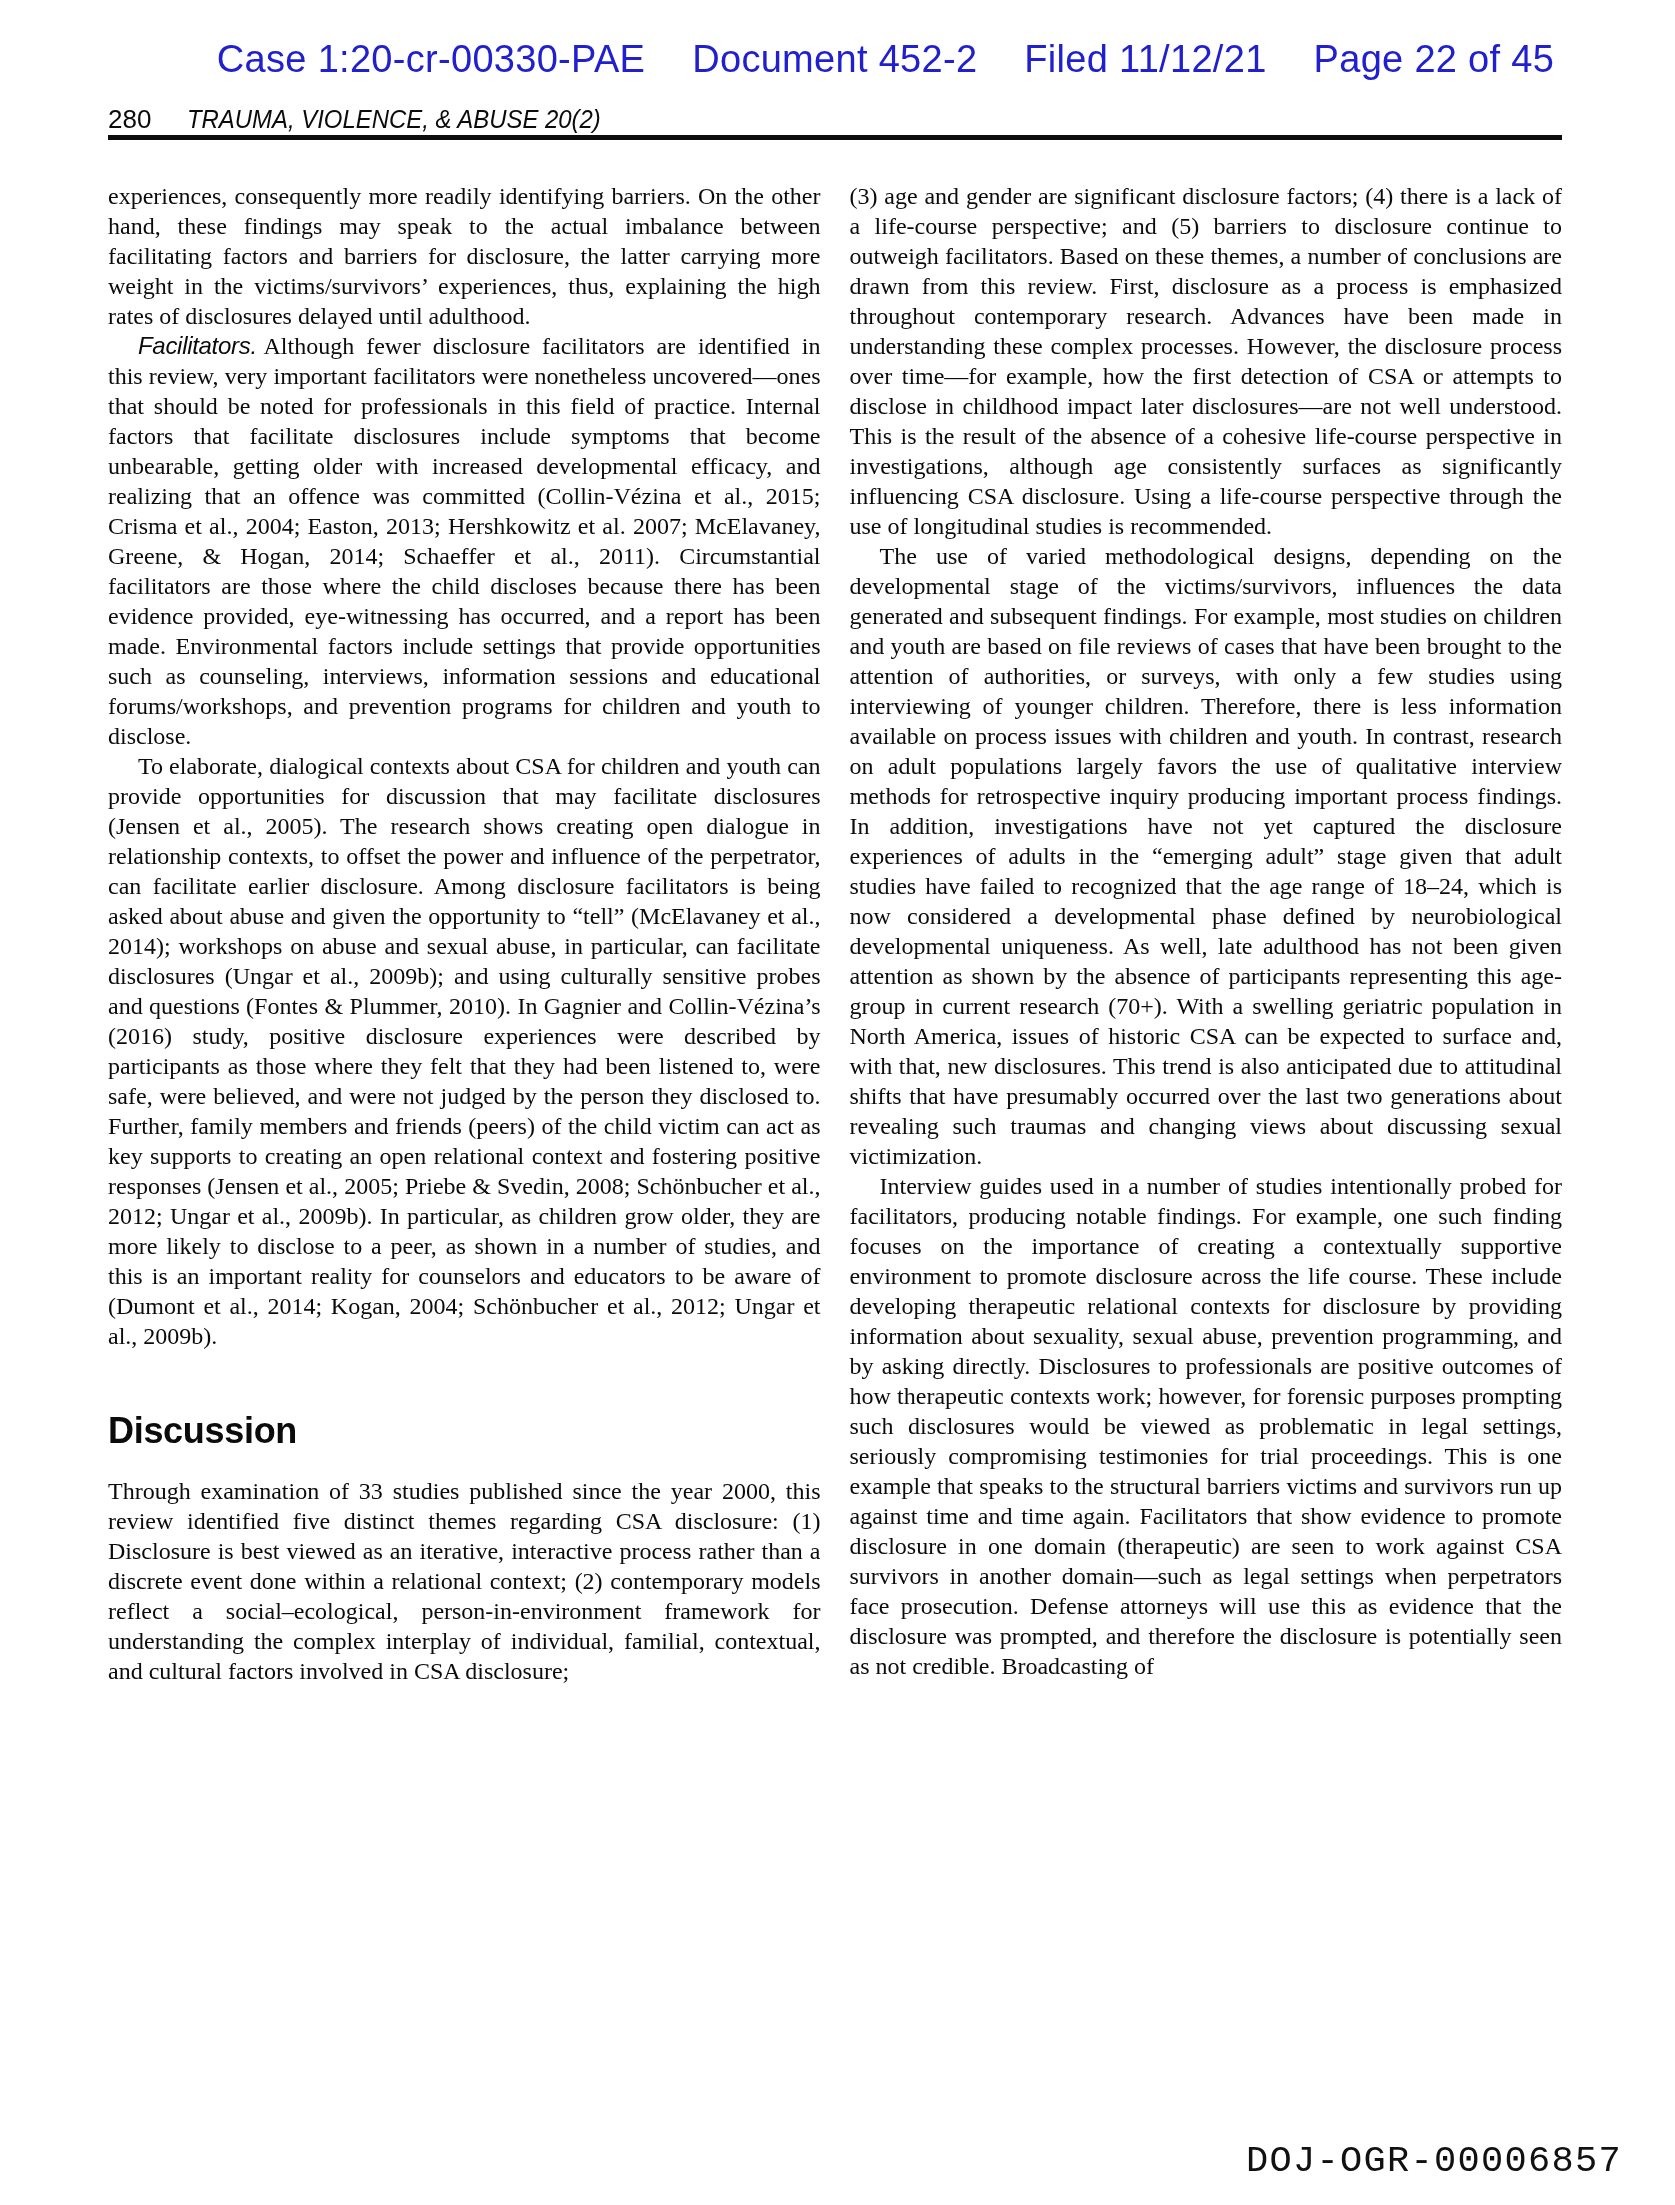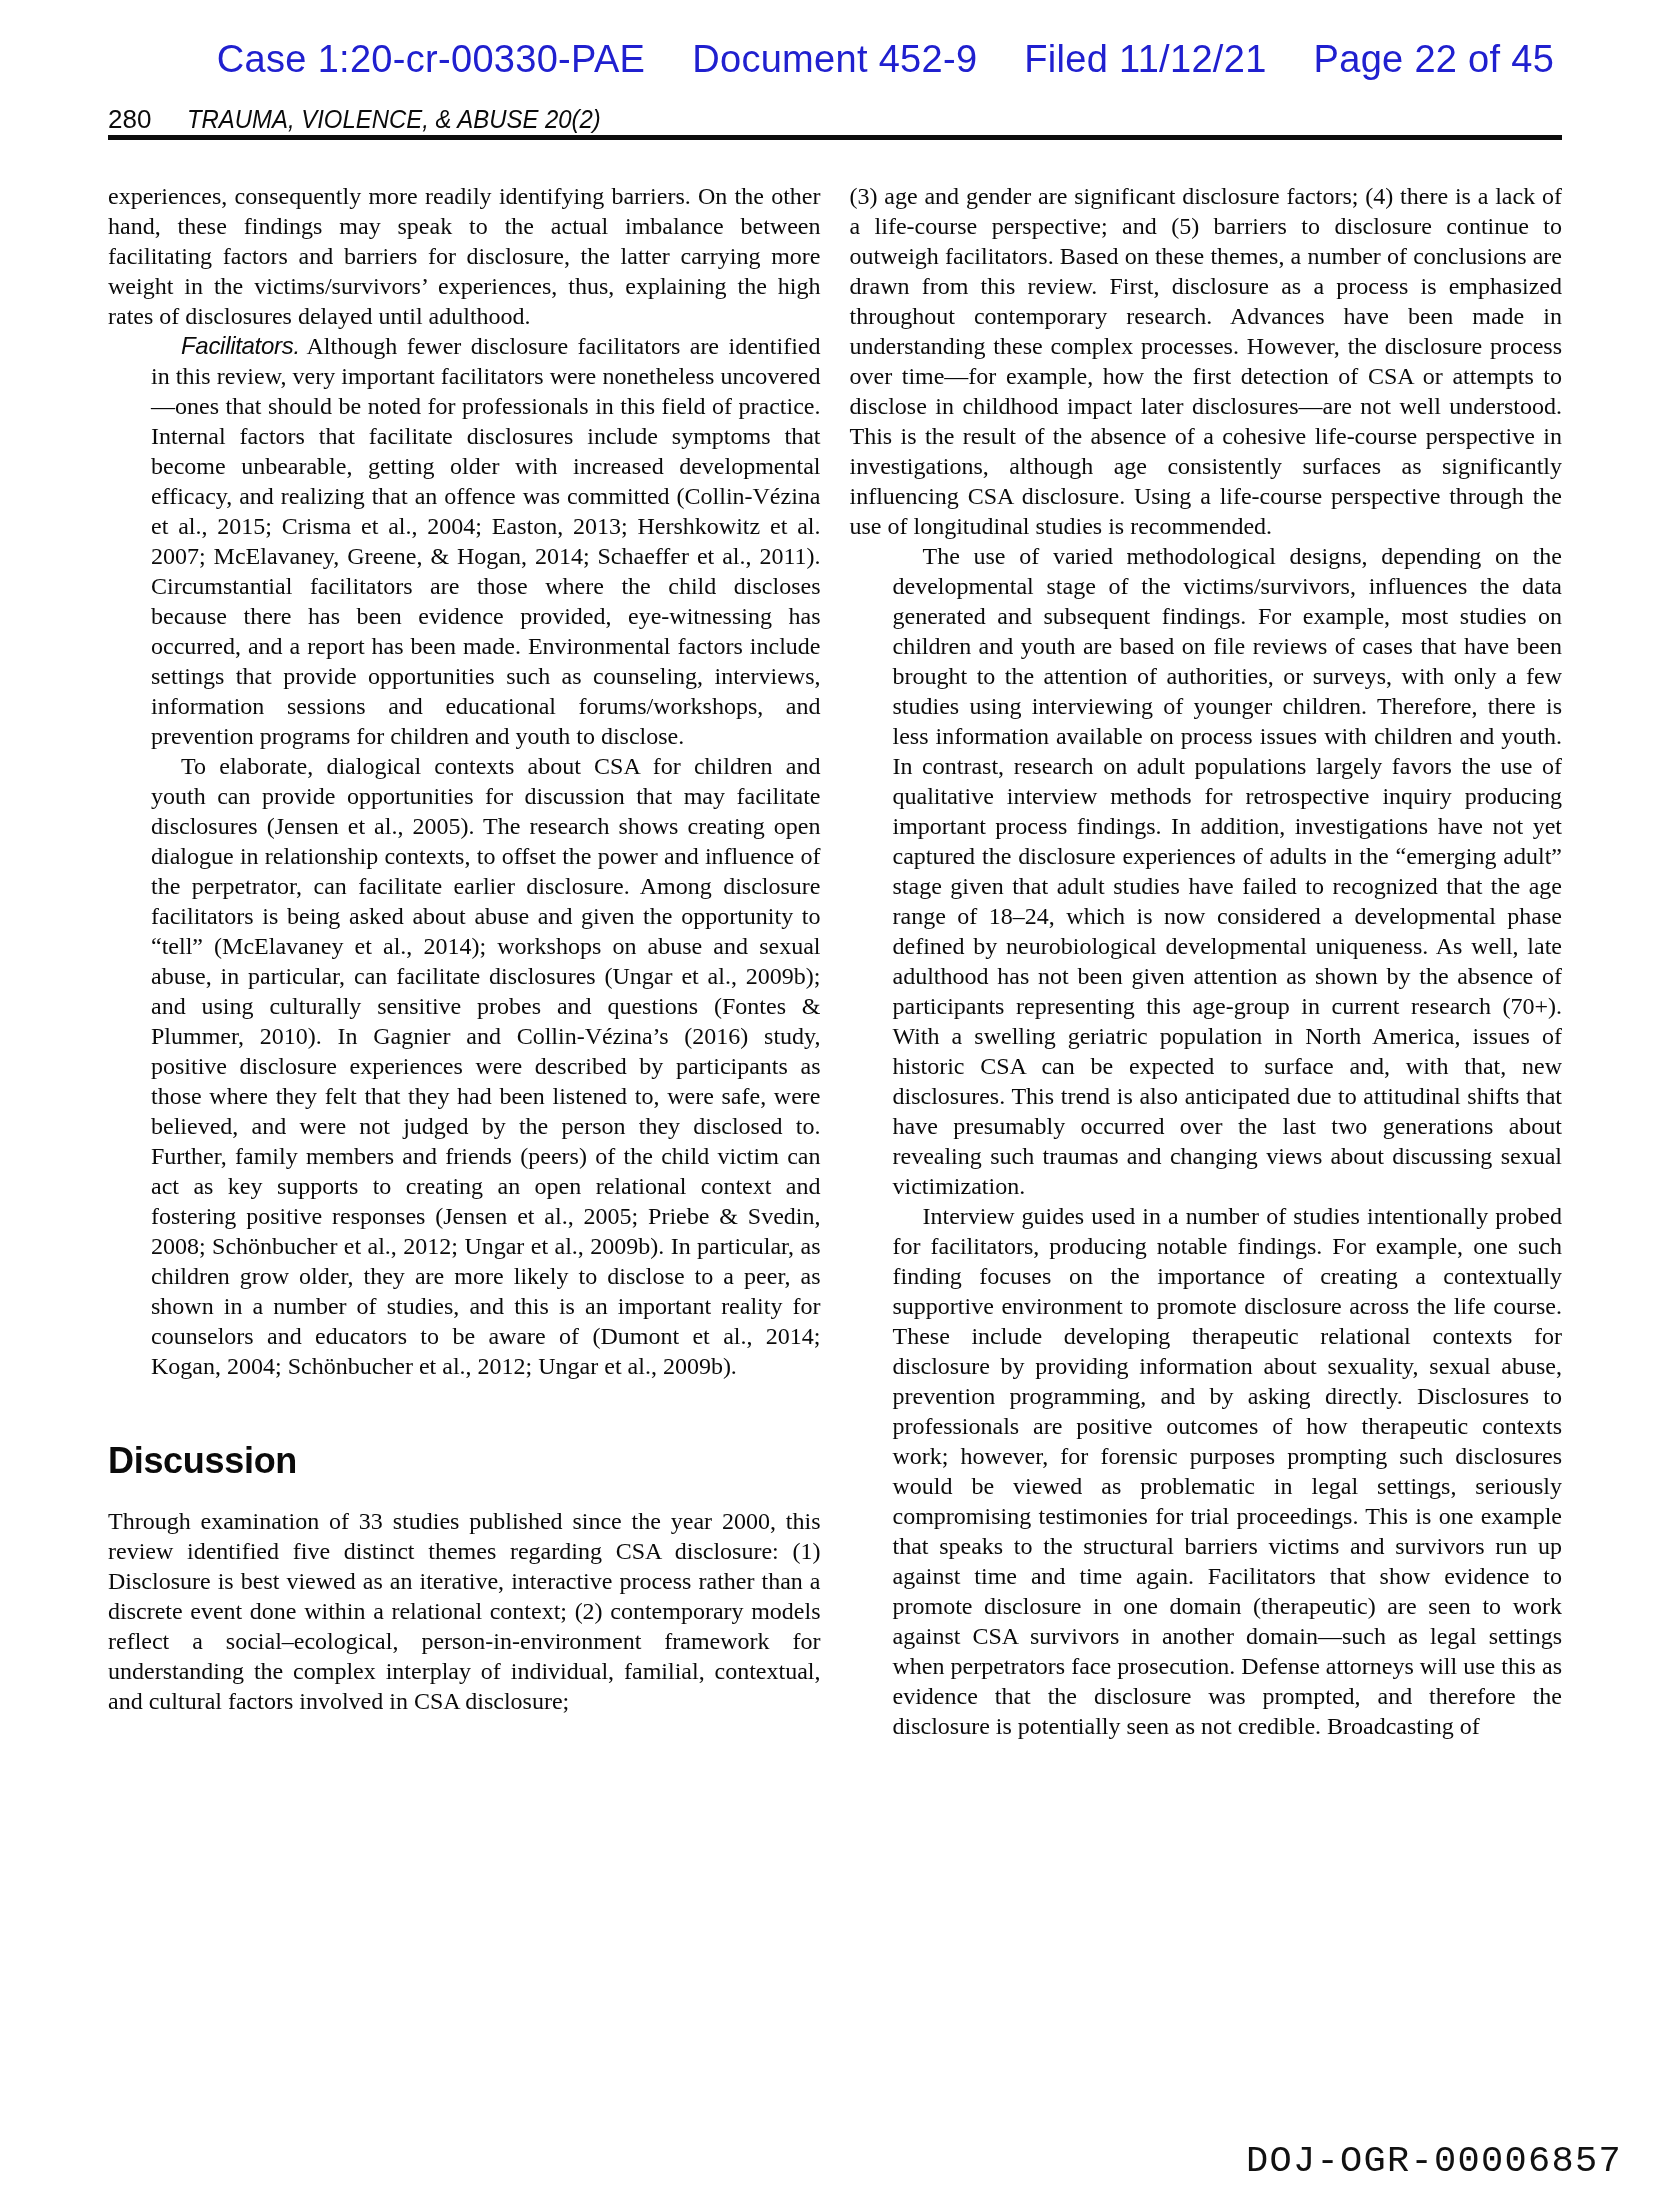--- a/index.html
+++ b/index.html
@@ -35,21 +35,21 @@
     position:absolute;top:181px;left:108px;right:113px;
     display:flex;gap:29px;
   }
   .col{
     flex:1 1 0;
     font-size:24px;line-height:30px;
     text-align:justify;
     hyphens:none;
   }
   .col p{margin:0;}
-  .col p.indent{text-indent:30px;margin-left:43px;}
+  .col p.indent{text-indent:30px;}
   .runin-lead{
     font-family:"Liberation Sans",sans-serif;
     font-style:italic;
     margin-right:0.28em;
     letter-spacing:-0.3px;
   }
   h2.section{
     font-family:"Liberation Sans",sans-serif;
     font-weight:bold;
     font-size:36px;line-height:33px;
@@ -64,21 +64,21 @@
     color:#111;
   }
 </style>
 </head>
 <body>
 
 <div class="page">
 
   <div class="stamp" id="stamp" style="color: rgb(32, 32, 207);">
     <span>Case 1:20-cr-00330-PAE</span>
-    <span>Document 452-9</span>
+    <span>Document 452-2</span>
     <span>Filed 11/12/21</span>
     <span>Page 22 of 45</span>
   </div>
 
   <div class="runhead">
     <span>280</span>
     <span class="journal">TRAUMA, VIOLENCE, &amp; ABUSE 20(2)</span>
   </div>
 
   <div class="rule"></div>

